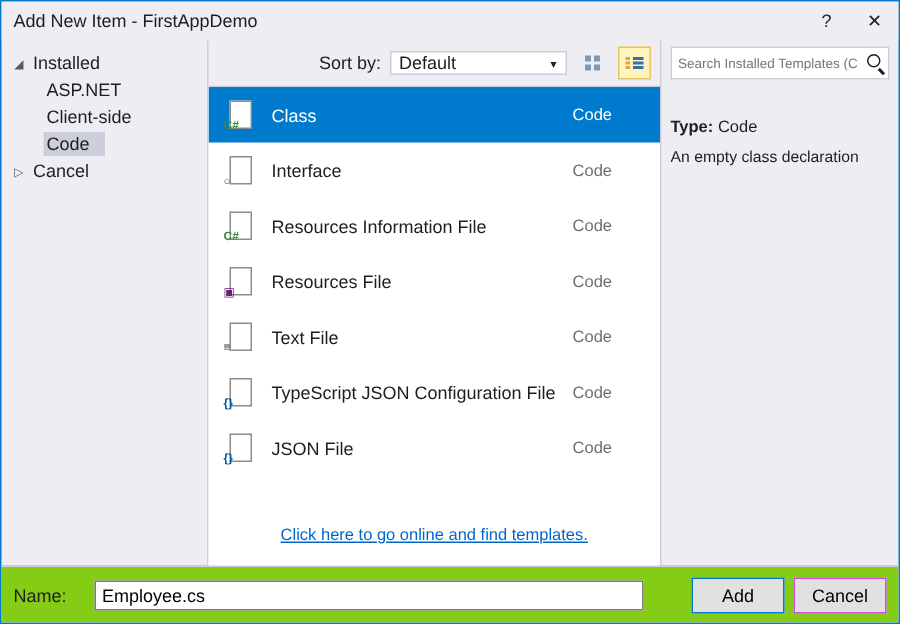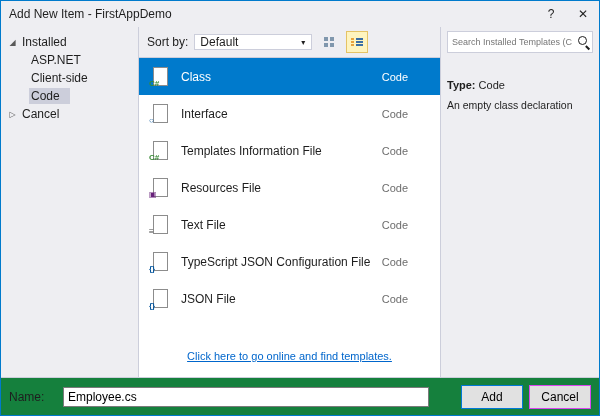--- a/index.html
+++ b/index.html
@@ -24,21 +24,21 @@
   
   .content { flex: 1; display: flex; min-height: 0; }
   .left-pane { width: 138px; flex: none; border-right: 1px solid #cccedb; padding-top: 6px; }
   .tree-item { display: flex; align-items: center; gap: 4px; padding: 2px 4px 2px 6px; cursor: default; }
   .tree-arrow { width: 11px; font-size: 8px; color: #595959; text-align: center; }
   .tree-child { padding: 1px 0 1px 28px; }
   .tree-child .lbl { padding: 1px 10px 1px 2px; display: inline-block; }
   .tree-child.selected .lbl { background: #cccedb; }
   
   .mid-pane { flex: 1; display: flex; flex-direction: column; border-right: 1px solid #cccedb; min-width: 0; }
-  .toolbar { height: 30px; flex: none; display: flex; align-items: center; gap: 6px; padding: 0 6px 0 8px; }
+  .toolbar { height: 30px; flex: none; display: flex; align-items: center; gap: 6px; padding: 0 6px 0 8px; justify-content: flex-end; }
   .sort-select { width: 118px; height: 16px; background: #fff; border: 1px solid #cccedb; display: flex; align-items: center; }
   .sort-select .val { flex: 1; padding-left: 5px; }
   .dd-arrow { width: 16px; text-align: center; font-size: 8px; color: #1e1e1e; }
   .view-btn { width: 22px; height: 22px; display: flex; align-items: center; justify-content: center; background: transparent; border: 1px solid transparent; padding: 0; }
   .view-btn.active { background: #fef4bf; border-color: #e5c365; }
   .grid-ic { width: 11px; height: 11px; position: relative; }
   .grid-ic::before { content: ""; position: absolute; left: 0; top: 0; width: 4px; height: 4px; background: #8097ad; box-shadow: 6px 0 0 #8097ad, 0 6px 0 #8097ad, 6px 6px 0 #8097ad; }
   .list-ic { width: 12px; height: 10px; position: relative; }
   .list-ic::before { content: ""; position: absolute; left: 0; top: 1px; width: 3px; height: 2px; background: #e8a33d; box-shadow: 0 3px 0 #e8a33d, 0 6px 0 #e8a33d; }
   .list-ic::after { content: ""; position: absolute; left: 5px; top: 1px; width: 7px; height: 2px; background: #3a6ea5; box-shadow: 0 3px 0 #3a6ea5, 0 6px 0 #3a6ea5; }
@@ -59,21 +59,21 @@
   .search-box { height: 22px; flex: none; background: #fff; border: 1px solid #cccedb; display: flex; align-items: center; }
   .search-input { flex: 1; min-width: 0; border: none; outline: none; padding: 0 2px 0 4px; font-size: 9px; font-family: inherit; color: #1e1e1e; background: transparent; }
   .search-input::placeholder { color: #767676; }
   .search-icon { width: 18px; height: 18px; flex: none; position: relative; }
   .search-icon::before { content: ""; position: absolute; left: 4px; top: 3px; width: 7px; height: 7px; border: 1.5px solid #1e1e1e; border-radius: 50%; }
   .search-icon::after { content: ""; position: absolute; left: 12px; top: 12px; width: 5px; height: 1.5px; background: #1e1e1e; transform: rotate(45deg); transform-origin: left center; }
   .detail-type { margin-top: 26px; font-size: 11px; }
   .detail-type .bold { font-weight: bold; }
   .detail-desc { margin-top: 8px; font-size: 10.5px; white-space: nowrap; overflow: hidden; }
   
-  .footer { height: 38px; flex: none; border-top: 1px solid #cccedb; background: #15803d; display: flex; align-items: center; gap: 6px; padding: 0 8px; }
+  .footer { height: 38px; flex: none; border-top: 1px solid #cccedb; background: #84cc16; display: flex; align-items: center; gap: 6px; padding: 0 8px; }
   .name-label { width: 48px; flex: none; }
   .name-input { width: 366px; height: 20px; flex: none; border: 1px solid #7a7a7a; background: #fff; padding: 0 4px; font-size: 12px; font-family: inherit; }
   .spacer { flex: 1; }
   .btn { width: 62px; height: 24px; flex: none; border: 1px solid #d946ef; background: #e1e1e1; font-size: 12px; font-family: inherit; }
   .btn.primary { border-color: #0078d7; }
 </style>
 </head>
 <body>
 
 <div class="dialog">
@@ -136,21 +136,21 @@
               <span class="icon-glyph g-blue">○</span>
             </span>
           <span class="tpl-name">Interface</span>
           <span class="tpl-tag">Code</span>
         </div>
         <div class="row">
           <span class="tpl-icon">
               <span class="doc"></span>
               <span class="icon-glyph g-green">C#</span>
             </span>
-          <span class="tpl-name">Templates Information File</span>
+          <span class="tpl-name">Resources Information File</span>
           <span class="tpl-tag">Code</span>
         </div>
         <div class="row">
           <span class="tpl-icon">
               <span class="doc"></span>
               <span class="icon-glyph g-purple">▣</span>
             </span>
           <span class="tpl-name">Resources File</span>
           <span class="tpl-tag">Code</span>
         </div>

